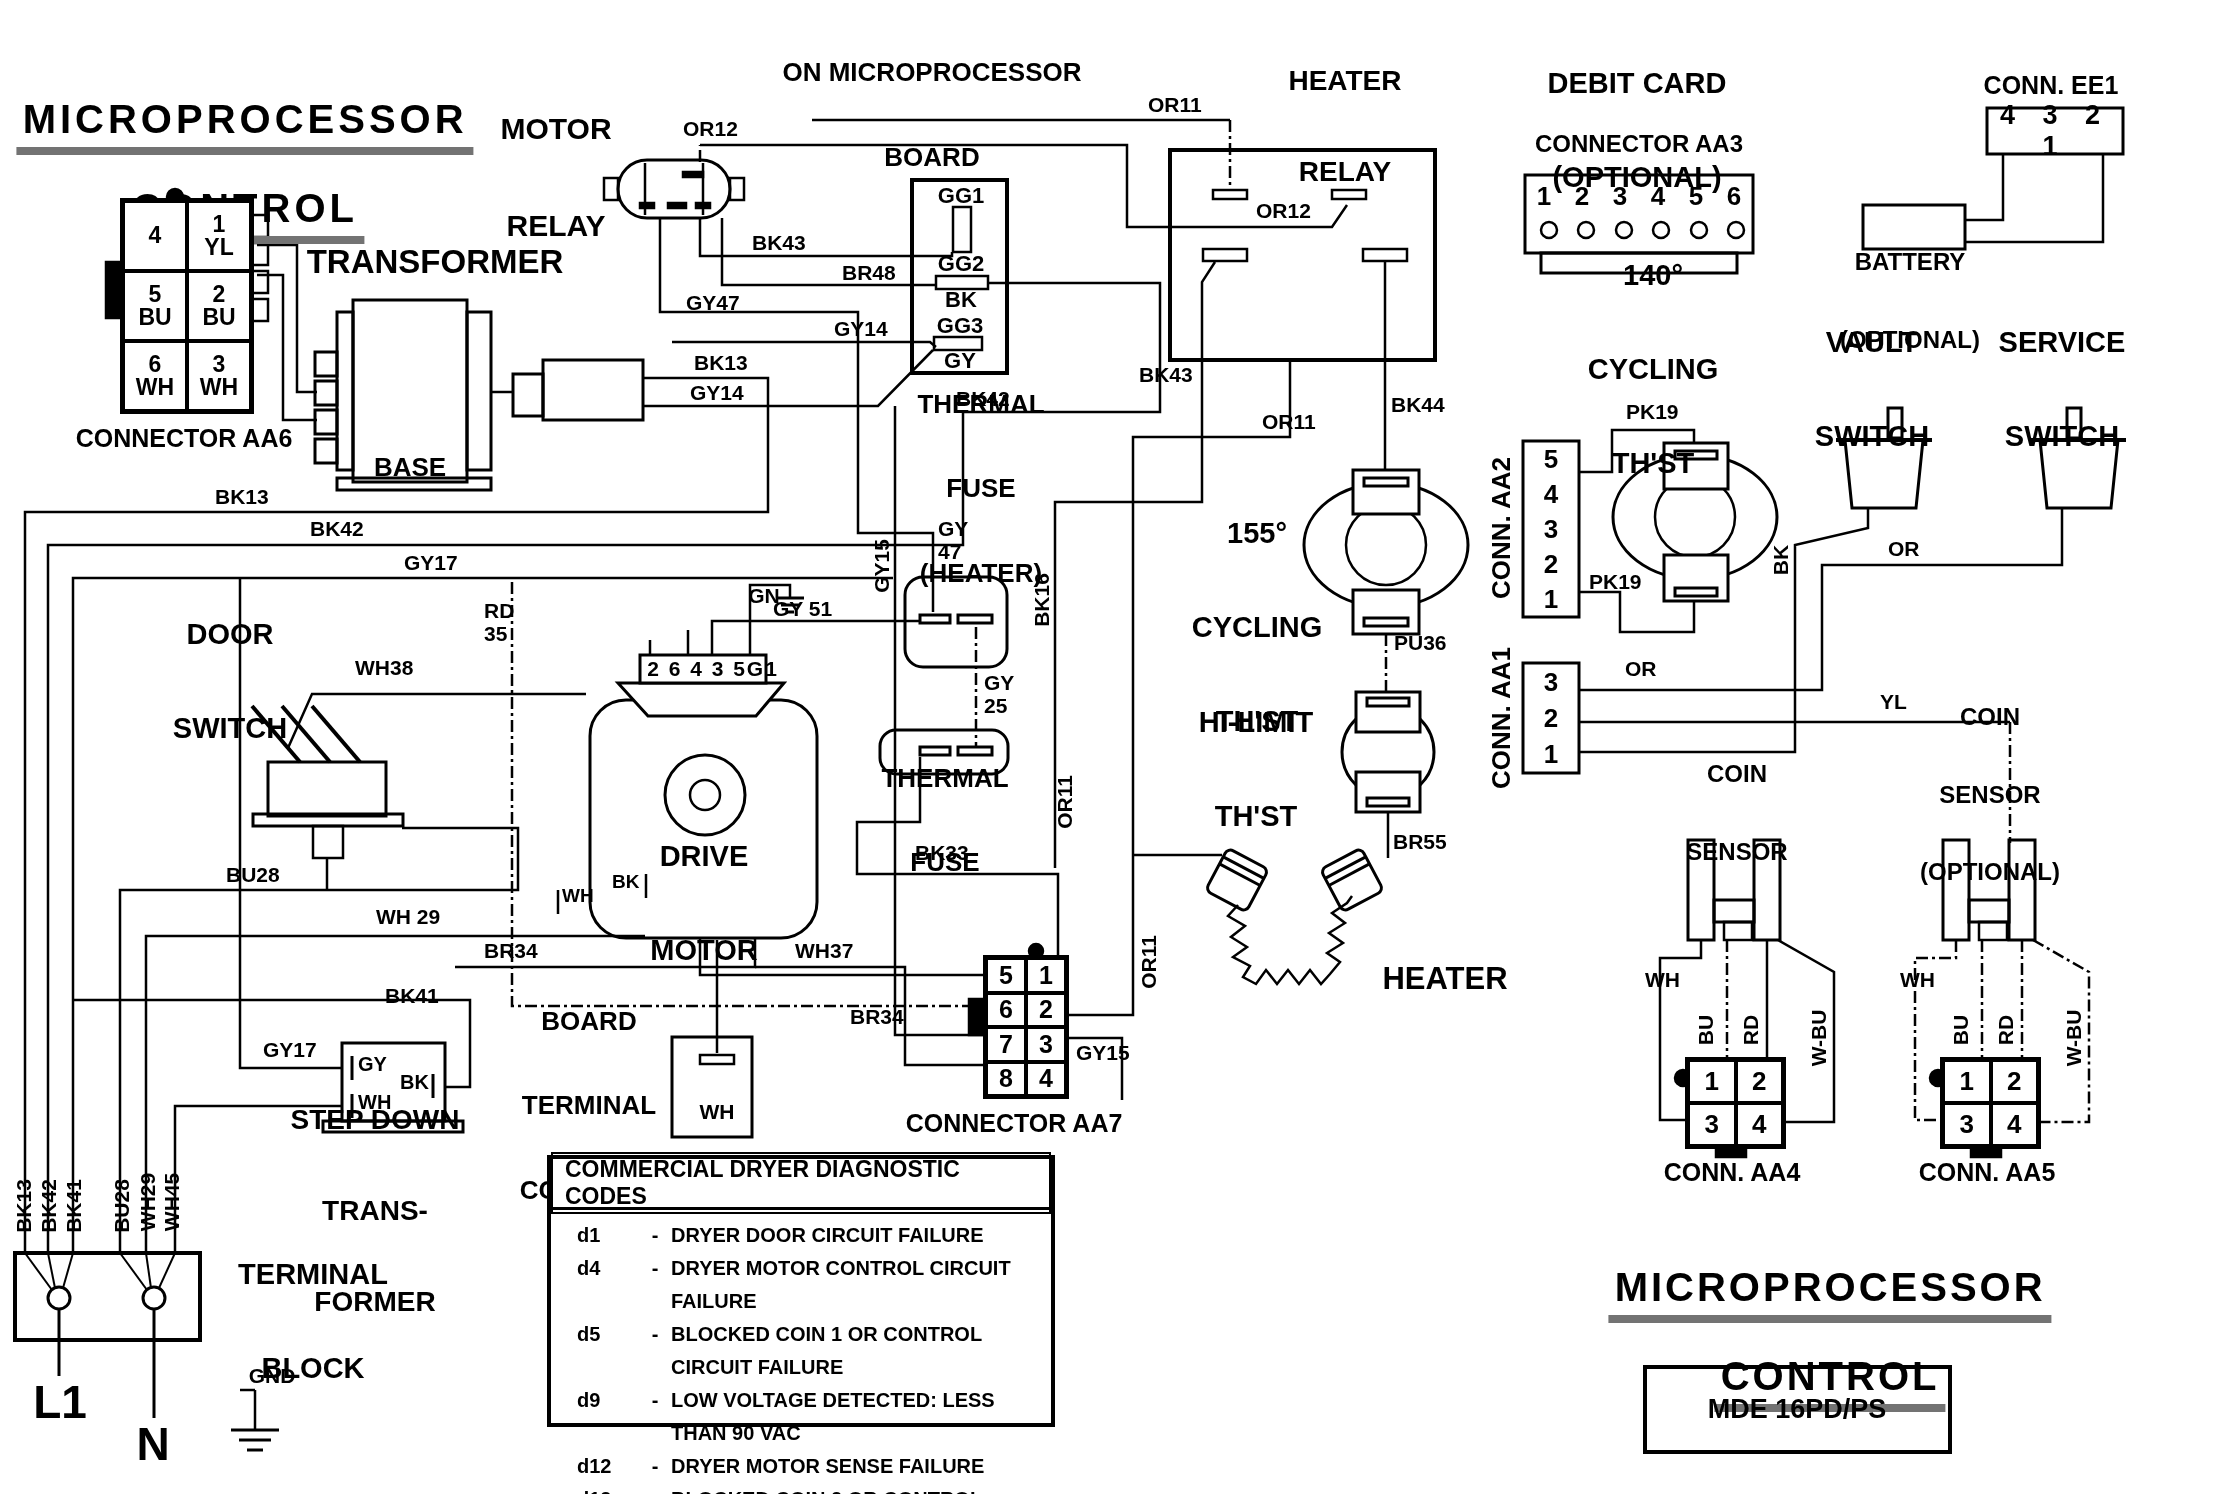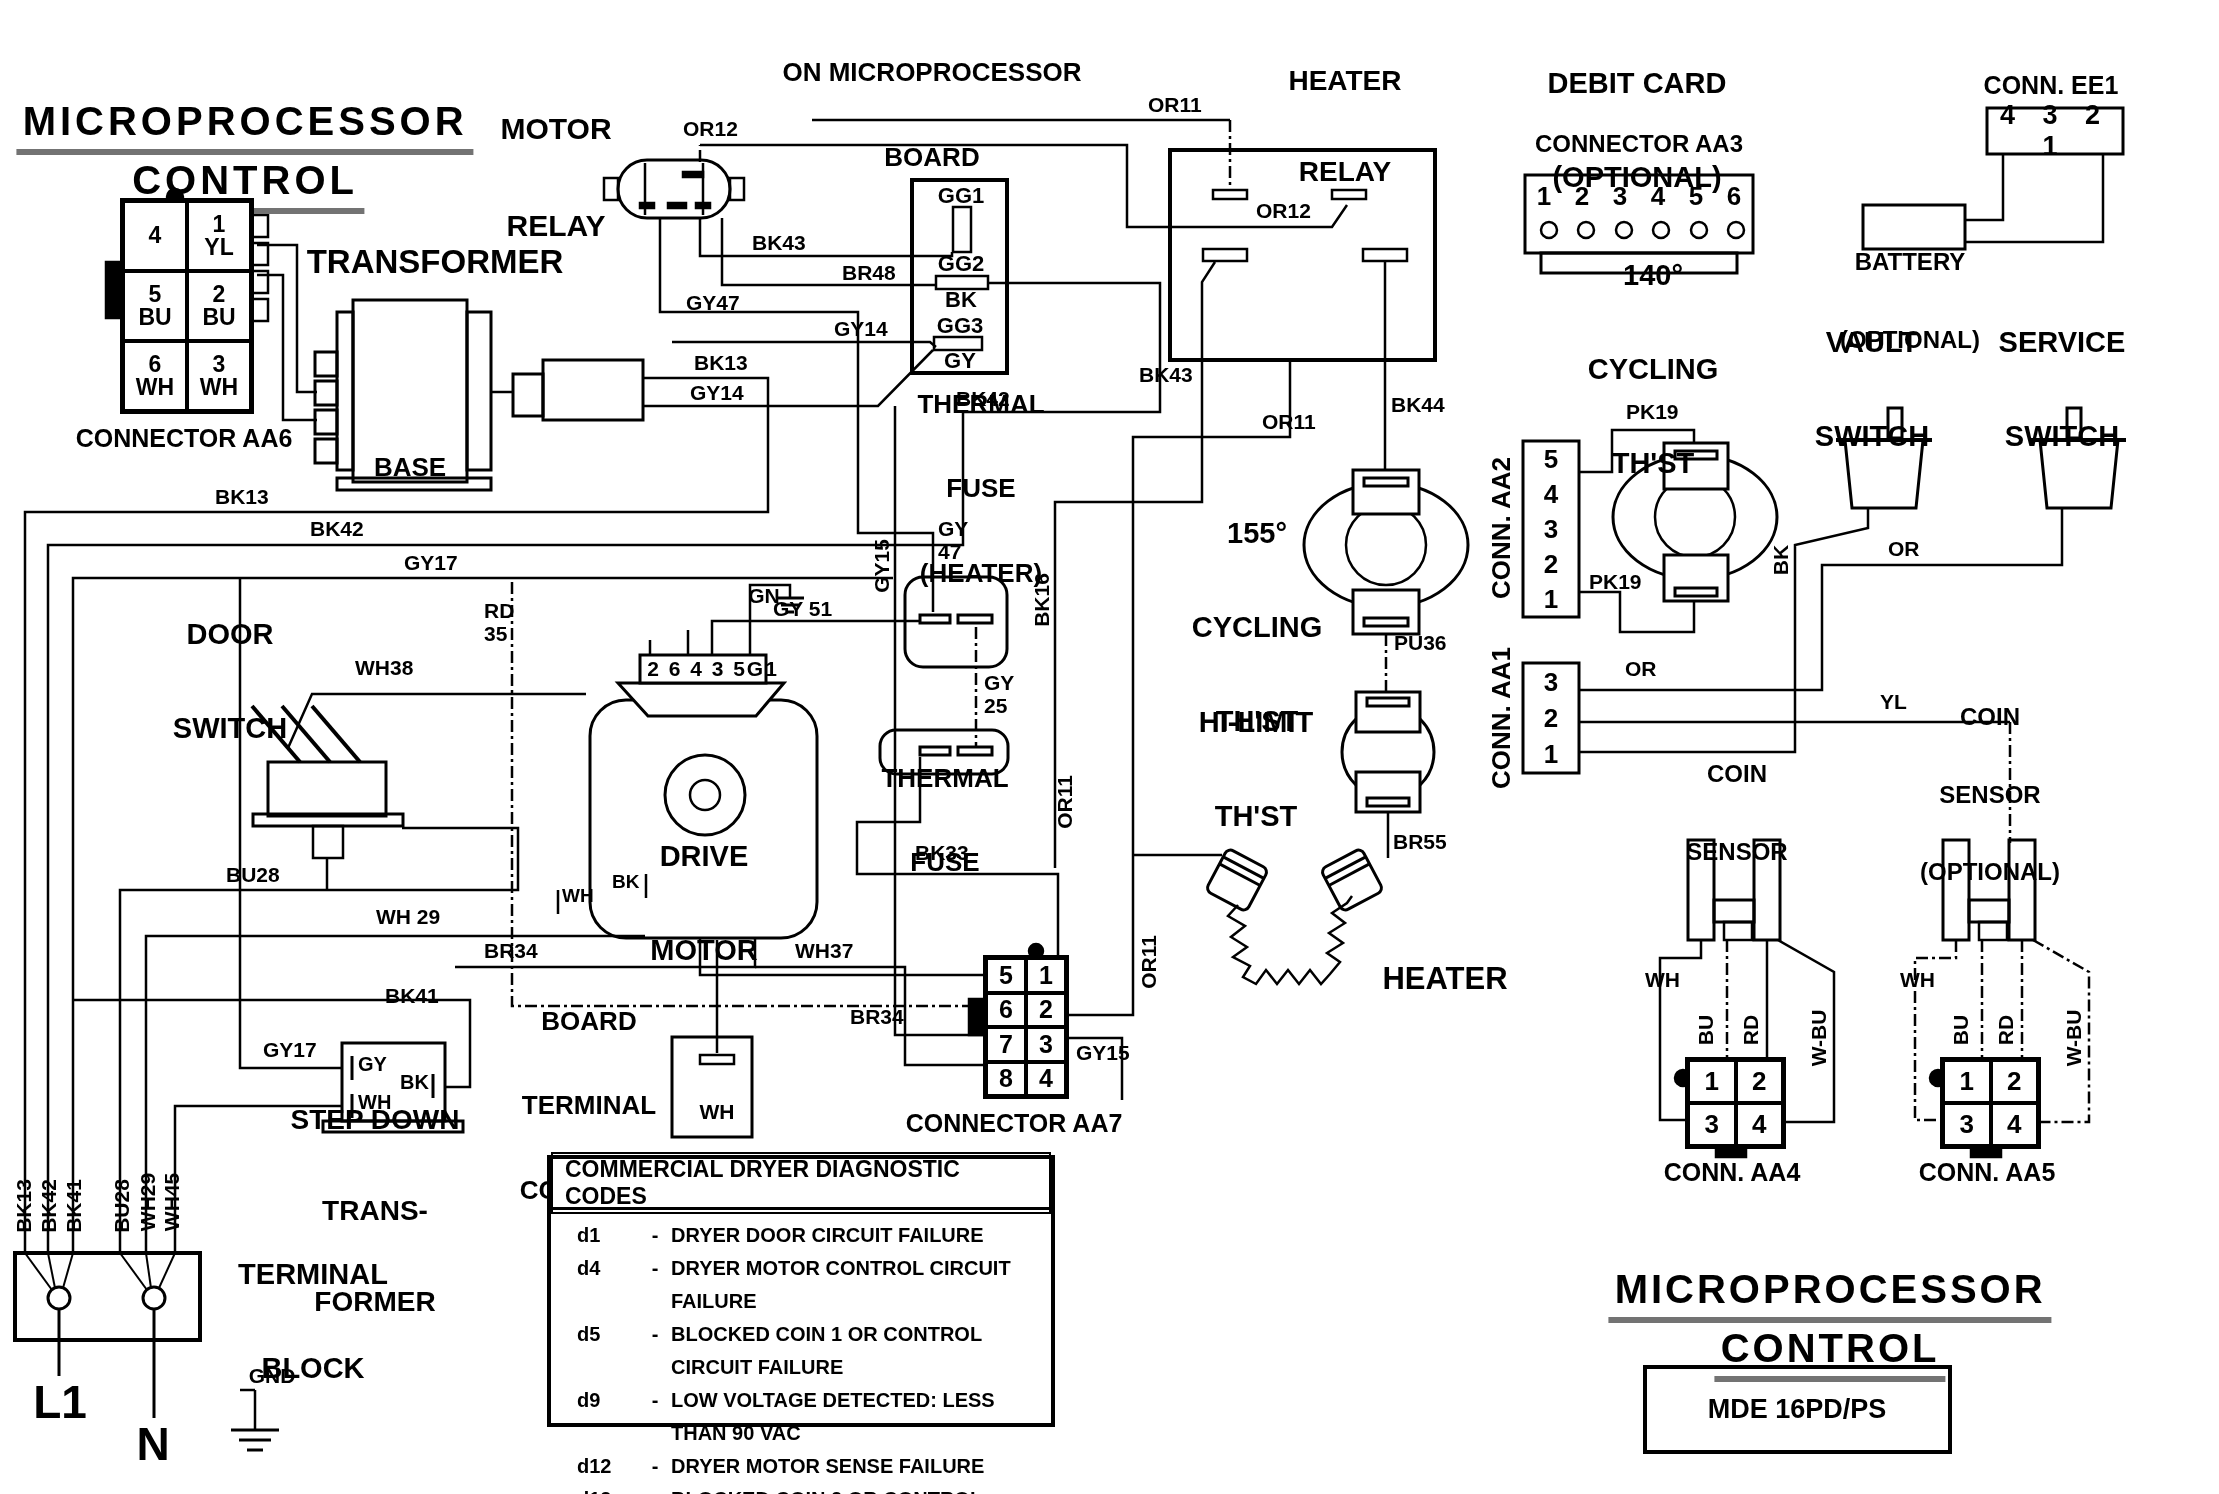--- a/index.html
+++ b/index.html
@@ -5,21 +5,21 @@
   html,body{margin:0;padding:0;background:#e8e8e8;}
   .canvas{position:relative;width:2219px;height:1494px;background:#fff;overflow:hidden;
           font-family:"Liberation Sans", sans-serif;color:#000;}
   svg.layer{position:absolute;left:0;top:0;}
   .lbl{position:absolute;font-weight:600;white-space:pre;line-height:1.08;}
   .c{transform:translate(-50%,-50%);text-align:center;}
   .v{transform:translate(-50%,-50%) rotate(-90deg);}
   .wl{font-size:21px;}
   .sec{font-weight:700;}
   .bl{display:block;}
-  .ul .bl{border-bottom:6px solid #737373;padding:0 6px 3px;display:inline-block;}
+  .ul .bl{border-bottom:8px solid #737373;padding:0 6px 3px;display:inline-block;margin-top:28px;}
   .ul{line-height:1.25;}
   .grid{position:absolute;display:grid;border:3px solid #000;background:#fff;}
   .grid>div{border:2px solid #000;display:flex;align-items:center;justify-content:center;
             font-weight:700;text-align:center;white-space:pre-line;line-height:1.02;}
   .pinbox{position:absolute;display:flex;align-items:center;justify-content:center;
           font-weight:700;text-align:center;white-space:pre-line;}
   .diag-table{position:absolute;left:547px;top:1155px;width:508px;height:272px;
               border:4px solid #000;box-sizing:border-box;background:#fff;}
   .dt-header{height:48px;border-bottom:3px solid #000;display:flex;align-items:center;justify-content:center;}
   .dt-title{border:2px solid #000;padding:2px 12px;font-size:23px;font-weight:700;}

